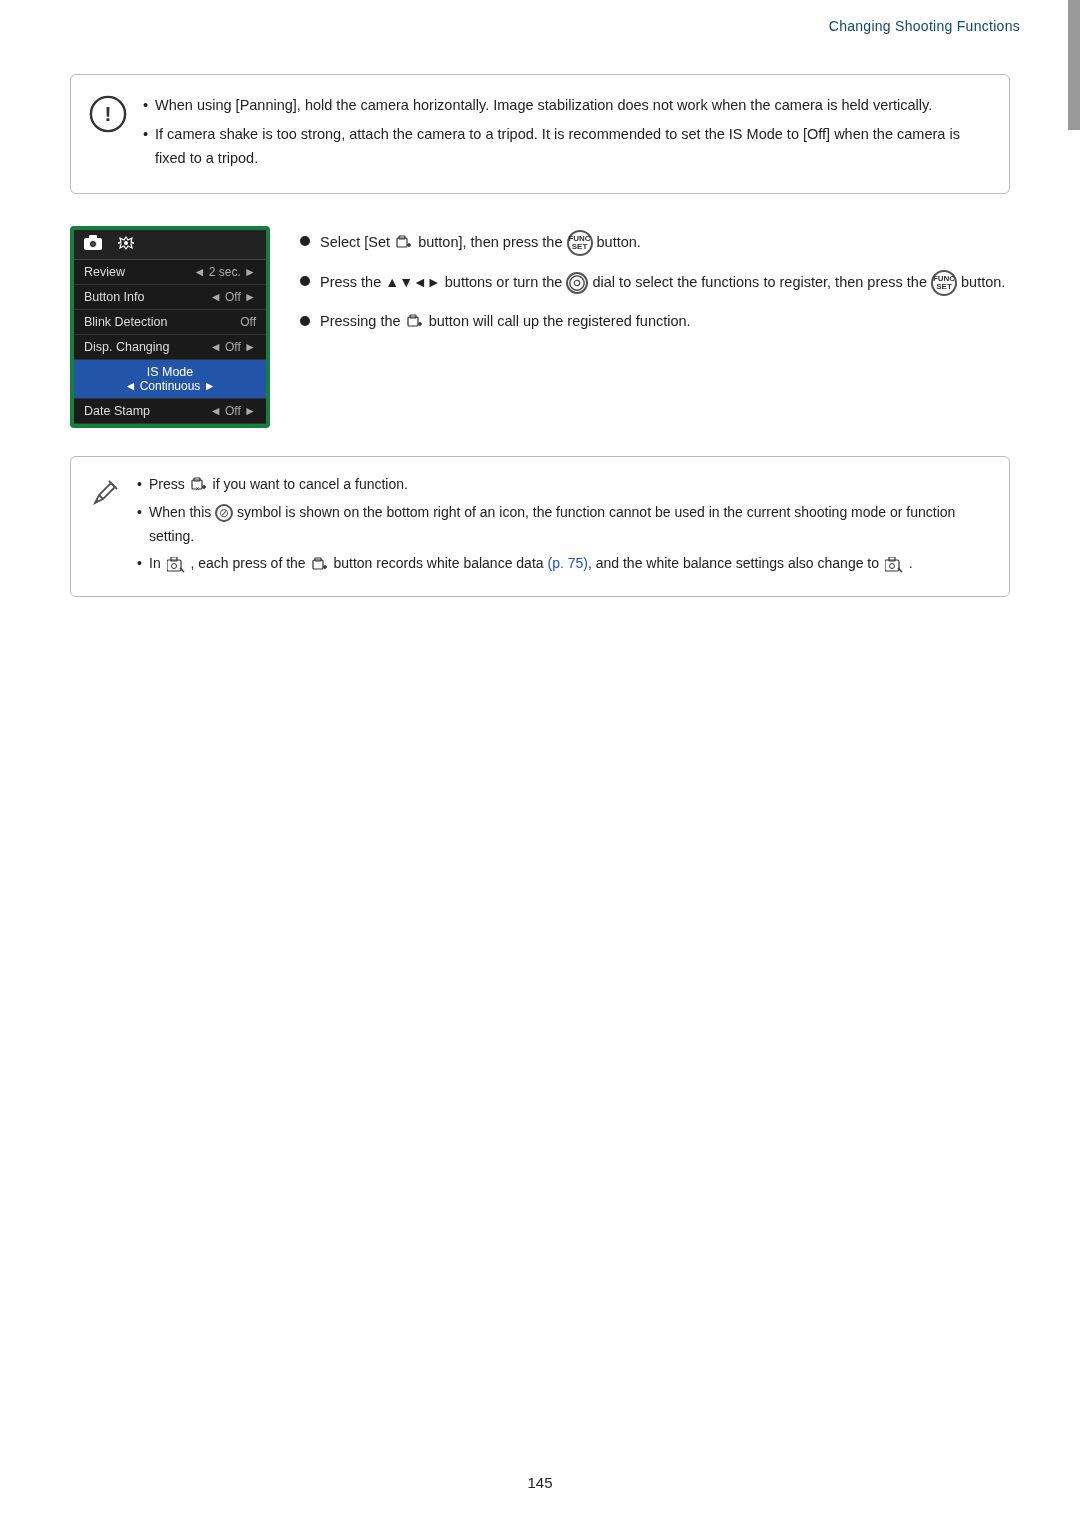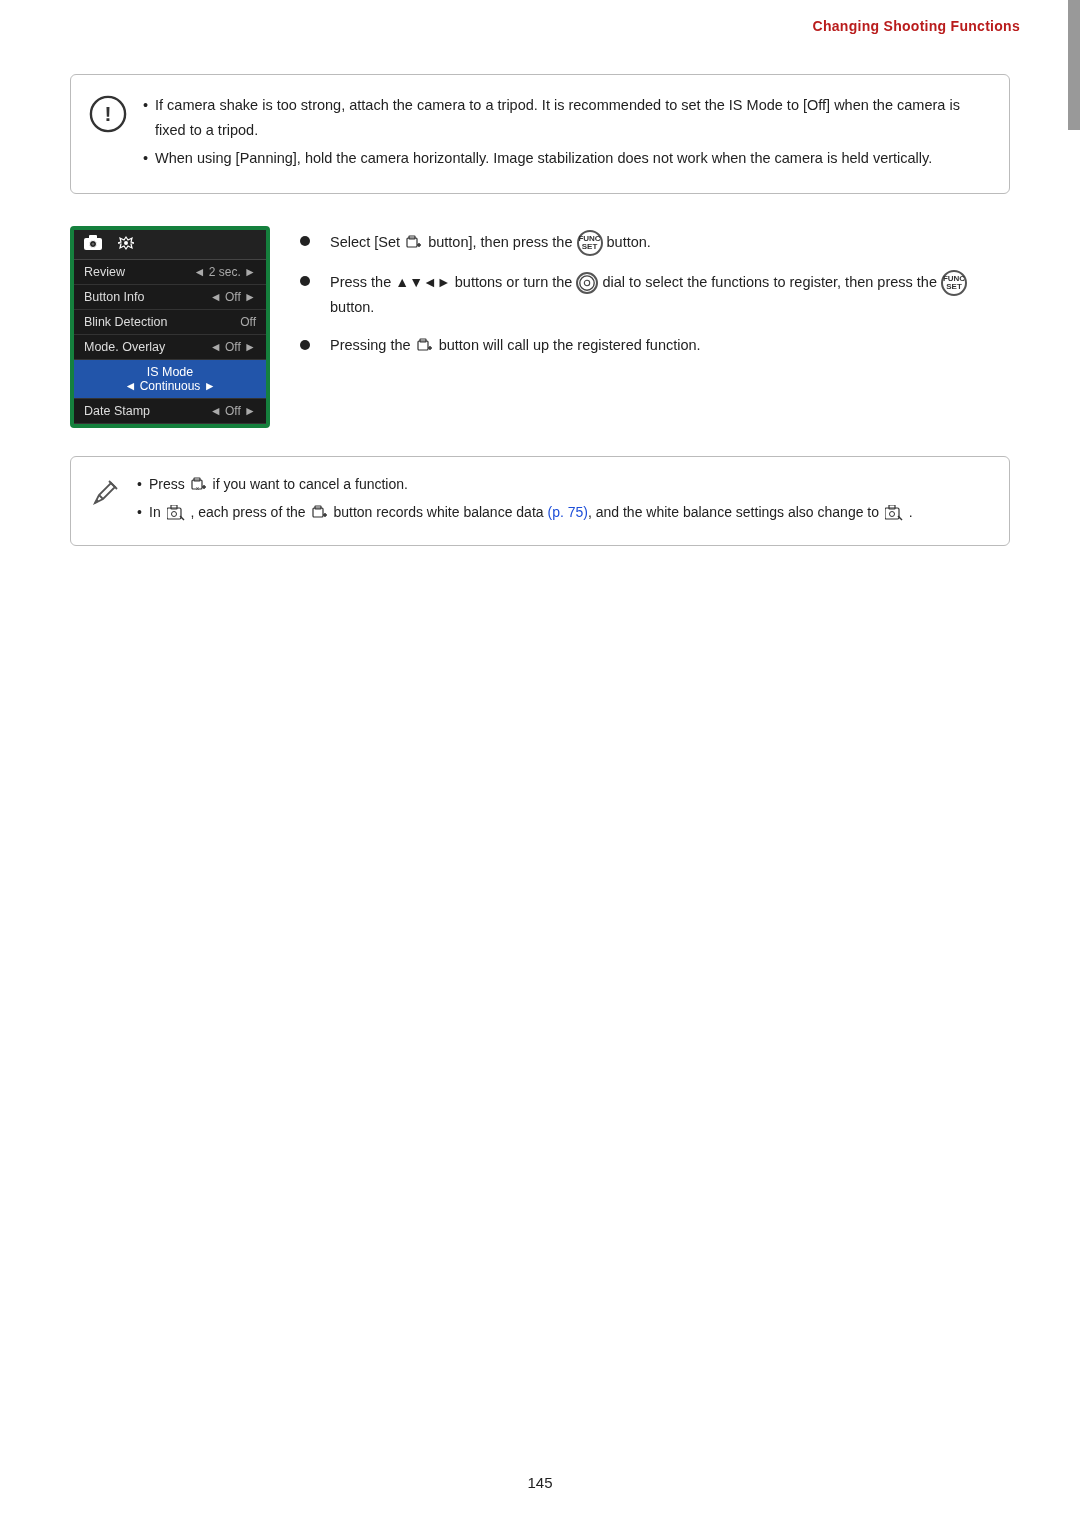--- a/index.html
+++ b/index.html
@@ -23,23 +23,23 @@
 
     
     .page-header {
       display: flex;
       justify-content: flex-end;
       align-items: center;
       padding: 18px 60px 10px 60px;
       border-bottom: none;
     }
     .header-title {
-      font-weight: bold;
+      font-weight: normal;
       font-size: 14px;
-      color: #b91c1c;
+      color: #0c4a6e;
       letter-spacing: 0.02em;
     }
 
     
     .main-content {
       padding: 30px 70px 40px 70px;
     }
 
     
     .warning-box {
@@ -171,21 +171,21 @@
       display: flex;
       flex-direction: column;
       gap: 14px;
       font-size: 14.5px;
       line-height: 1.65;
       padding-top: 4px;
     }
     .instruction-item {
       display: flex;
       align-items: flex-start;
-      gap: 20px;
+      gap: 10px;
     }
     .bullet-circle {
       flex-shrink: 0;
       width: 10px;
       height: 10px;
       background: #222;
       border-radius: 50%;
       margin-top: 6px;
     }
     .instruction-text {
@@ -299,22 +299,22 @@
 
     <div class="warning-box">
       <div class="warning-icon">
         <svg viewBox="0 0 40 40" fill="none" xmlns="http://www.w3.org/2000/svg">
           <circle cx="20" cy="20" r="18" stroke="#333" stroke-width="2.5" fill="none"></circle>
           <text x="20" y="27" text-anchor="middle" font-size="22" font-weight="bold" fill="#333" font-family="Arial">!</text>
         </svg>
       </div>
       <div class="warning-text">
         <ul>
+          <li>When using [Panning], hold the camera horizontally. Image stabilization does not work when the camera is held vertically.</li>
           <li>If camera shake is too strong, attach the camera to a tripod. It is recommended to set the IS Mode to [Off] when the camera is fixed to a tripod.</li>
-          <li>When using [Panning], hold the camera horizontally. Image stabilization does not work when the camera is held vertically.</li>
         </ul>
       </div>
     </div>
 
 
     <div class="section-content">
 
       <div class="camera-menu">
         <div class="camera-menu-header">
           <span class="camera-icon">
@@ -339,21 +339,21 @@
           </div>
           <div class="menu-row">
             <span class="menu-row-label">Button Info</span>
             <span class="menu-row-value">◄ Off ►</span>
           </div>
           <div class="menu-row">
             <span class="menu-row-label">Blink Detection</span>
             <span class="menu-row-value">Off</span>
           </div>
           <div class="menu-row">
-            <span class="menu-row-label">Mode. Overlay</span>
+            <span class="menu-row-label">Disp. Changing</span>
             <span class="menu-row-value">◄ Off ►</span>
           </div>
           <div class="menu-row highlighted">
             <span class="menu-row-label">IS Mode</span>
             <span class="menu-row-value">◄ Continuous ►</span>
           </div>
           <div class="menu-row">
             <span class="menu-row-label">Date Stamp</span>
             <span class="menu-row-value">◄ Off ►</span>
           </div>
@@ -427,20 +427,25 @@
             <svg style="display:inline-block;vertical-align:middle;margin:0 2px;" width="16" height="16" viewBox="0 0 16 16">
               <rect x="1" y="3" width="10" height="9" rx="1" stroke="#333" stroke-width="1.2" fill="none"></rect>
               <rect x="3" y="1" width="6" height="3" rx="0.5" stroke="#333" stroke-width="1.2" fill="none"></rect>
               <line x1="11" y1="10" x2="15" y2="10" stroke="#333" stroke-width="1.5"></line>
               <line x1="13" y1="8" x2="13" y2="12" stroke="#333" stroke-width="1.5"></line>
               <text x="5" y="13" font-size="6" fill="#333" font-family="Arial">x</text>
             </svg>
             if you want to cancel a function.
           </li>
           <li>
+            When this
+            <span style="display:inline-flex;align-items:center;justify-content:center;width:18px;height:18px;border-radius:50%;border:2px solid #555;font-size:12px;vertical-align:middle;color:#555;">⊘</span>
+            symbol is shown on the bottom right of an icon, the function cannot be used in the current shooting mode or function setting.
+          </li>
+          <li>
             In
             <svg style="display:inline-block;vertical-align:middle;margin:0 2px;" width="18" height="16" viewBox="0 0 18 16">
               <rect x="0" y="3" width="14" height="11" rx="1.5" stroke="#333" stroke-width="1.2" fill="none"></rect>
               <rect x="4" y="0" width="6" height="4" rx="0.5" stroke="#333" stroke-width="1.2" fill="none"></rect>
               <circle cx="7" cy="9" r="2.5" stroke="#333" stroke-width="1" fill="none"></circle>
               <path d="M13 11 L17 15" stroke="#333" stroke-width="1.5"></path>
             </svg>
             , each press of the
             <svg style="display:inline-block;vertical-align:middle;margin:0 2px;" width="16" height="16" viewBox="0 0 16 16">
               <rect x="1" y="3" width="10" height="9" rx="1" stroke="#333" stroke-width="1.2" fill="none"></rect>

